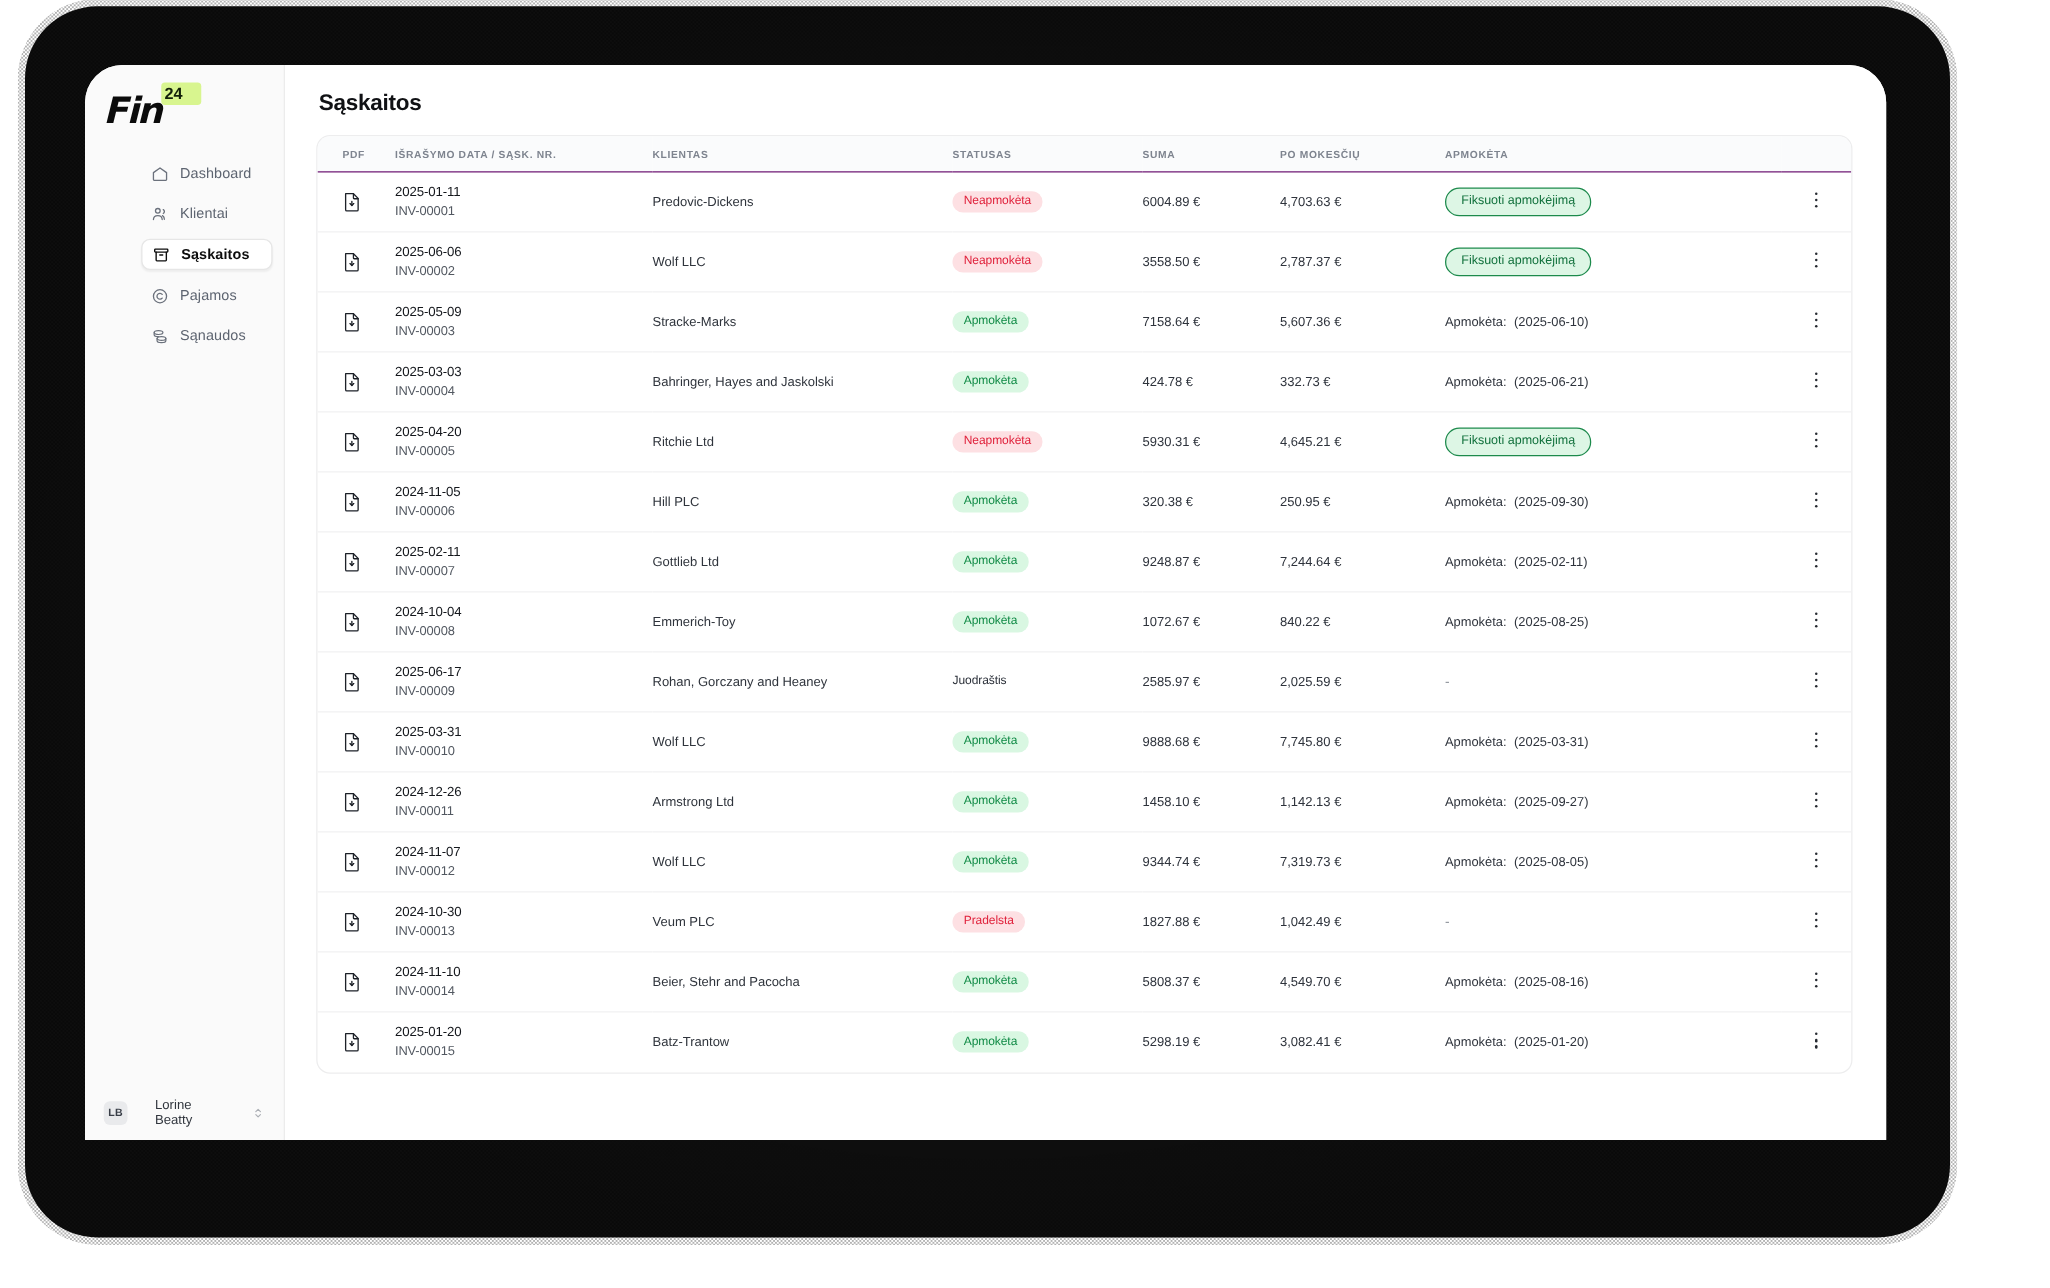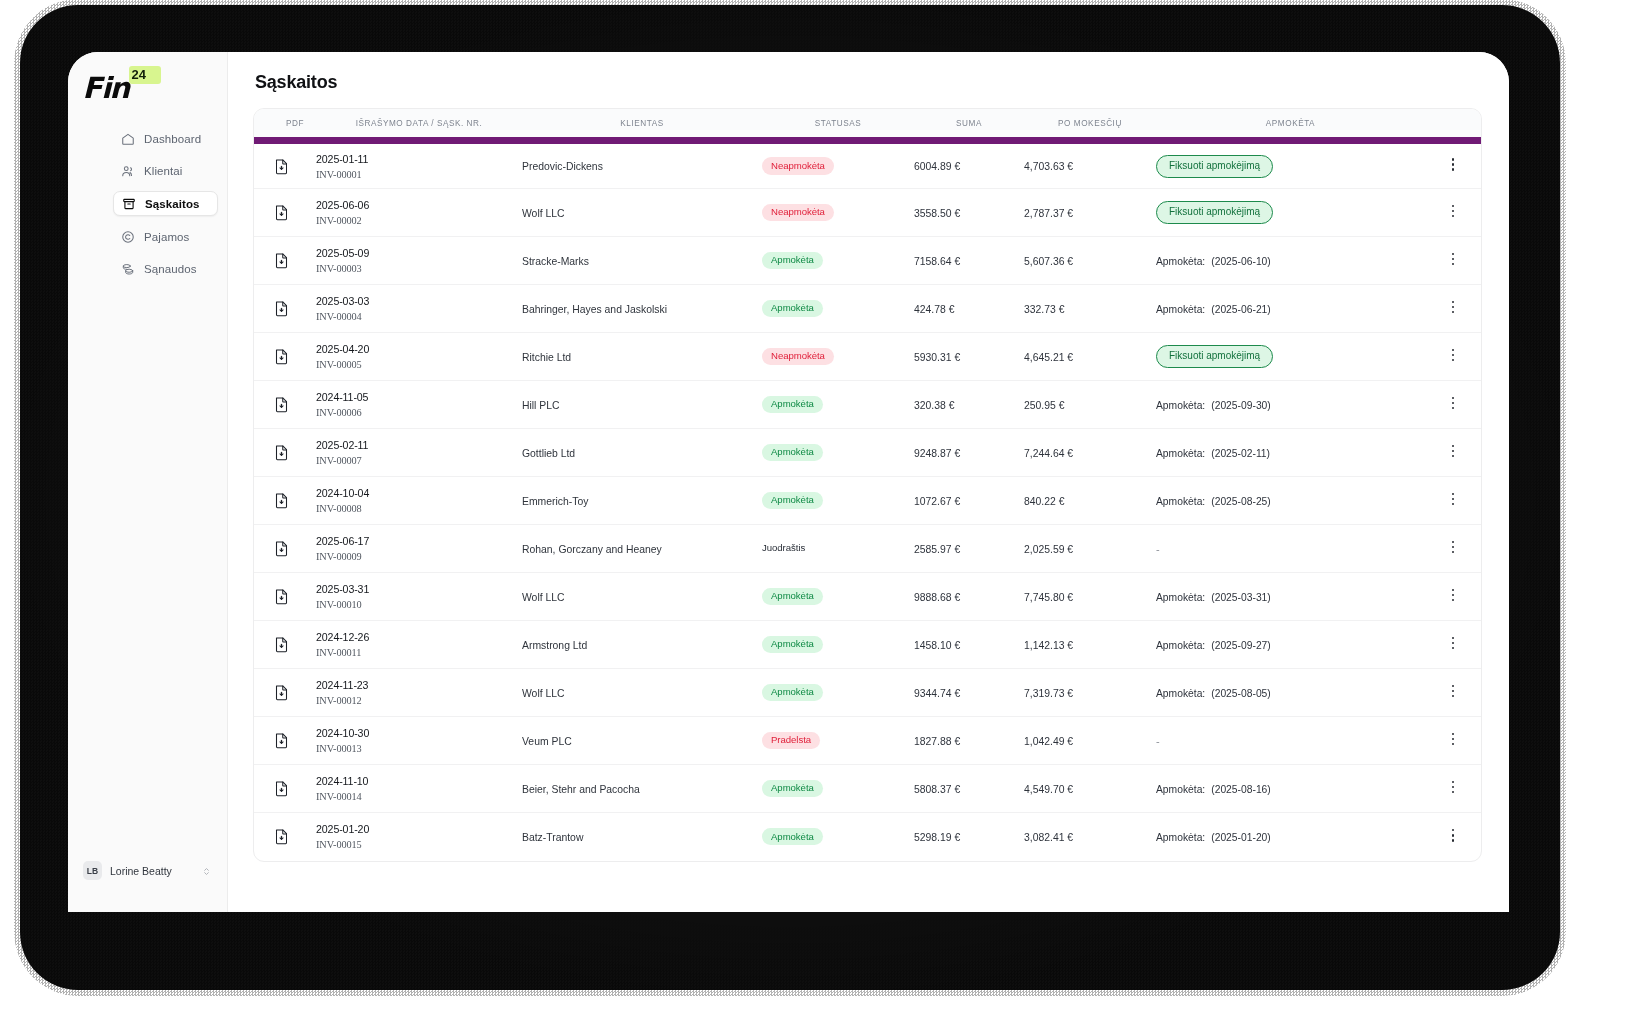--- a/index.html
+++ b/index.html
@@ -103,24 +103,24 @@
     border: 1px solid #e6e6e6;
     color: #0c0c0c;
     font-weight: 700;
     box-shadow: 0 1px 1.5px rgba(0,0,0,.05);
     height: 25px;
   }
   .nav-item.active .nav-ico svg { stroke: #0c0c0c; }
 
   #user-box {
     position: absolute;
-    left: 9px; right: 9px; bottom: 28px;
+    left: 9px; right: 9px; bottom: 6px;
     display: flex;
     align-items: center;
-    gap: 8px;
+    gap: 22px;
     padding: 4px 6px;
     border-radius: 8px;
     cursor: pointer;
   }
   #user-avatar {
     width: 19px; height: 19px;
     flex: 0 0 19px;
     border-radius: 5px;
     background: #e9eaec;
     color: #3a3f48;
@@ -170,27 +170,27 @@
   
   #table-card {
     border: 1px solid #ededee;
     border-radius: 11px;
     overflow: hidden;
     background: #fff;
   }
   table { width: 100%; border-collapse: collapse; table-layout: fixed; }
   thead th {
     background: #fafbfc;
-    text-align: center;
+    text-align: left;
     font-size: 8.2px;
-    font-weight: 400;
+    font-weight: 700;
     letter-spacing: .55px;
     color: #7e848f;
     padding: 10px 0 9px 0;
-    border-bottom: 7px solid #701a75;
+    border-bottom: 1px solid #701a75;
     text-transform: uppercase;
     white-space: nowrap;
   }
   tbody td {
     border-bottom: 1px solid #f1f1f2;
     padding: 0;
     height: 48px;
     vertical-align: middle;
     font-size: 10.5px;
     color: #2e333c;
@@ -202,21 +202,21 @@
   .c-client   { width: 240px; }
   .c-status   { width: 152px; }
   .c-sum      { width: 110px; }
   .c-after    { width: 132px; }
   .c-paid     { width: auto;  }
   .c-menu     { width: 56px;  }
 
   .pdf-btn { width: 15px; height: 17px; cursor: pointer; display:block; }
 
   .inv-date { font-size: 10.6px; font-weight: 400; color: #14171c; letter-spacing: -.1px; }
-  .inv-no   { font-size: 10.3px; color: #525861; margin-top: 4px; letter-spacing: -.1px; font-family: Liberation Serif, serif; }
+  .inv-no   { font-size: 10.3px; color: #525861; margin-top: 4px; letter-spacing: -.1px; }
 
   .client-name { font-size: 10.4px; color: #2f343c; }
 
   .badge {
     display: inline-block;
     font-size: 9.6px;
     padding: 3.5px 9px 4px 9px;
     border-radius: 11px;
     letter-spacing: -.05px;
     line-height: 1;
@@ -624,21 +624,21 @@
               </td>
             </tr>
             <tr>
               <td class="c-pdf"><span><svg class="pdf-btn" viewBox="0 0 24 26" fill="none" stroke="#1d2128" stroke-width="1.7" stroke-linecap="round" stroke-linejoin="round">
                     <path d="M4 2.5h10l6 6V23a1.5 1.5 0 0 1-1.5 1.5h-13A1.5 1.5 0 0 1 4 23z"></path>
                     <path d="M14 2.5V8a1 1 0 0 0 1 1h5"></path>
                     <path d="M12 12.5v5"></path>
                     <path d="M9.6 15.2 12 17.6l2.4-2.4"></path>
                   </svg></span></td>
               <td class="c-date">
-                <div class="inv-date">2024-11-23</div>
+                <div class="inv-date">2024-11-07</div>
                 <div class="inv-no">INV-00012</div>
               </td>
               <td class="c-client"><span class="client-name">Wolf LLC</span></td>
               <td class="c-status"><span class="badge badge-paid">Apmokėta</span></td>
               <td class="c-sum"><span class="money">9344.74 €</span></td>
               <td class="c-after"><span class="money">7,319.73 €</span></td>
               <td class="c-paid"><span class="paid-text"><span>Apmokėta:</span><span class="paid-date">(2025-08-05)</span></span></td>
               <td class="c-menu">
                 <span class="kebab">
                   <span></span>

